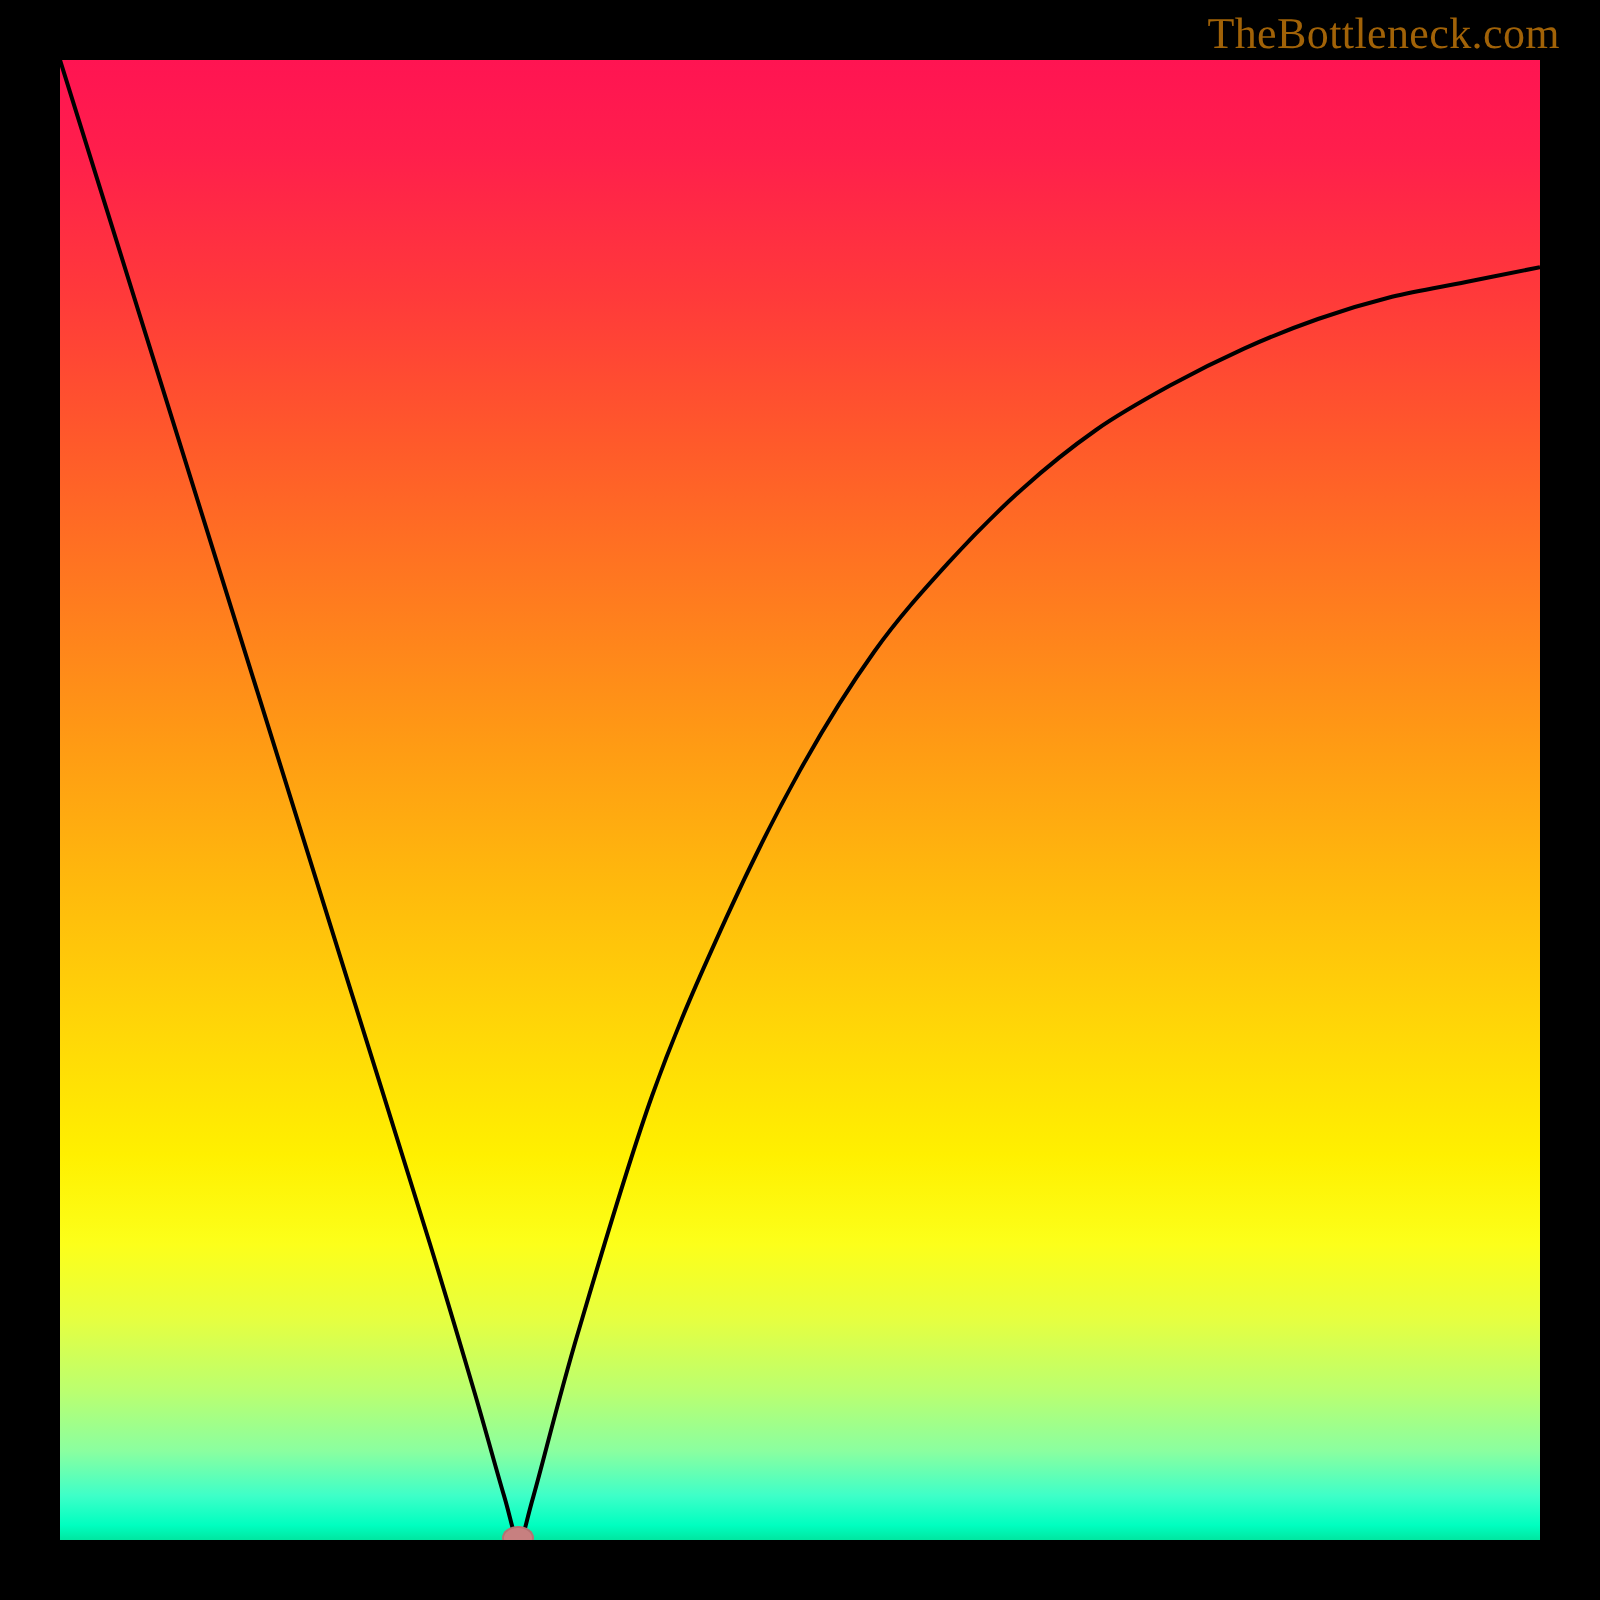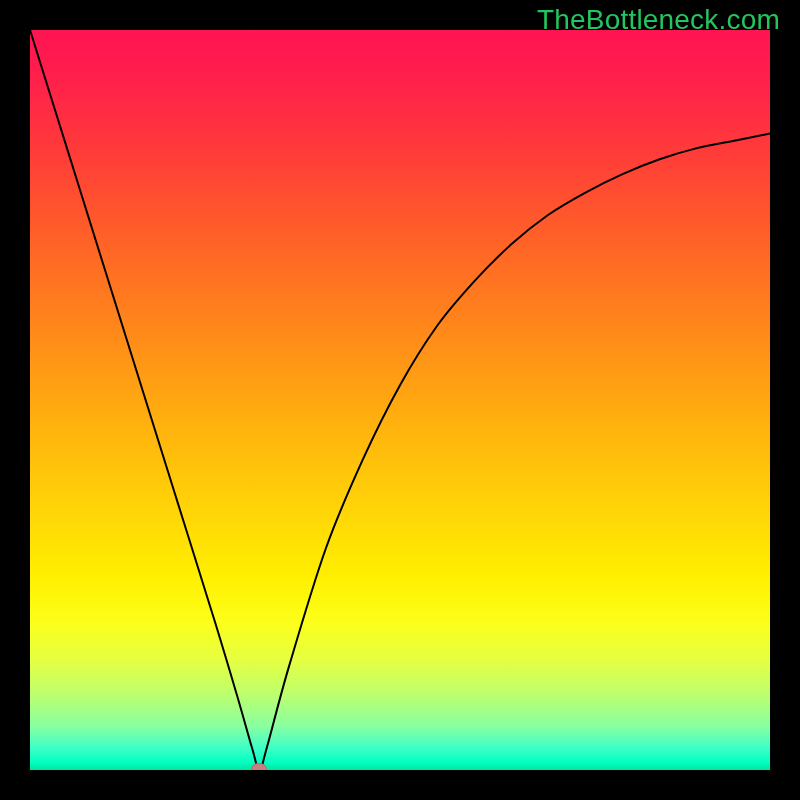--- a/index.html
+++ b/index.html
@@ -13,23 +13,23 @@
   .frame {
     position: relative;
     width: 800px;
     height: 800px;
     background: #000;
   }
   .watermark {
     position: absolute;
     top: 4px;
     right: 20px;
-    font-family: Liberation Sans, sans-serif;
-    font-size: 28px;
-    color: #22c55e;
+    font-family: Liberation Serif, serif;
+    font-size: 22px;
+    color: #a16207;
     letter-spacing: 0.2px;
     user-select: none;
   }
   .plot {
     position: absolute;
     left: 30px;
     top: 30px;
     width: 740px;
     height: 740px;
     overflow: hidden;

